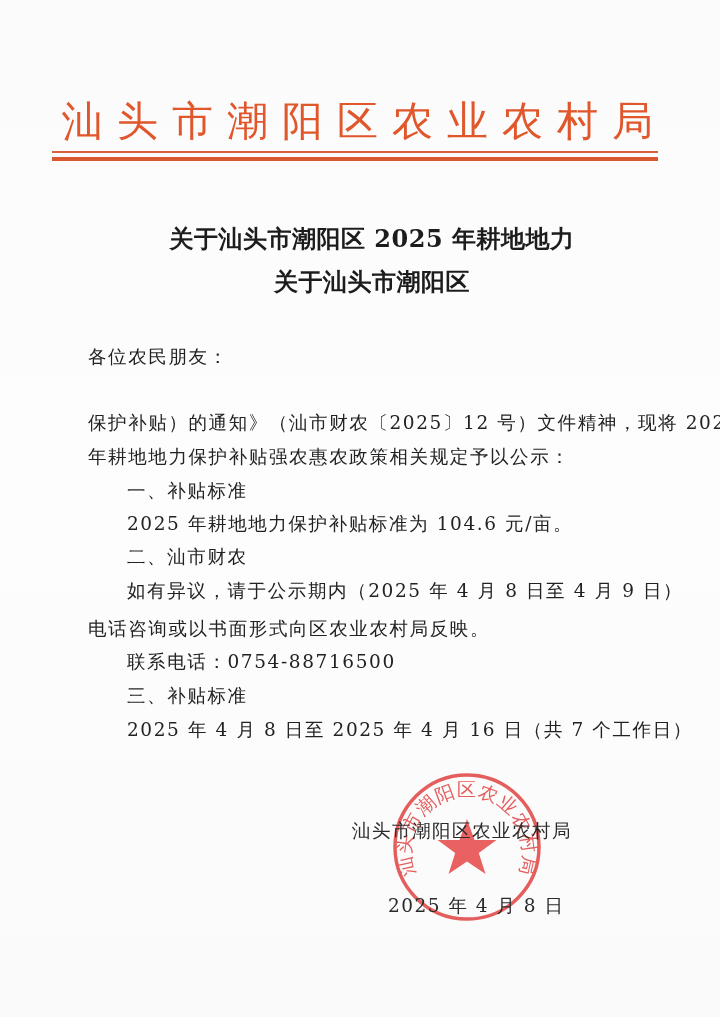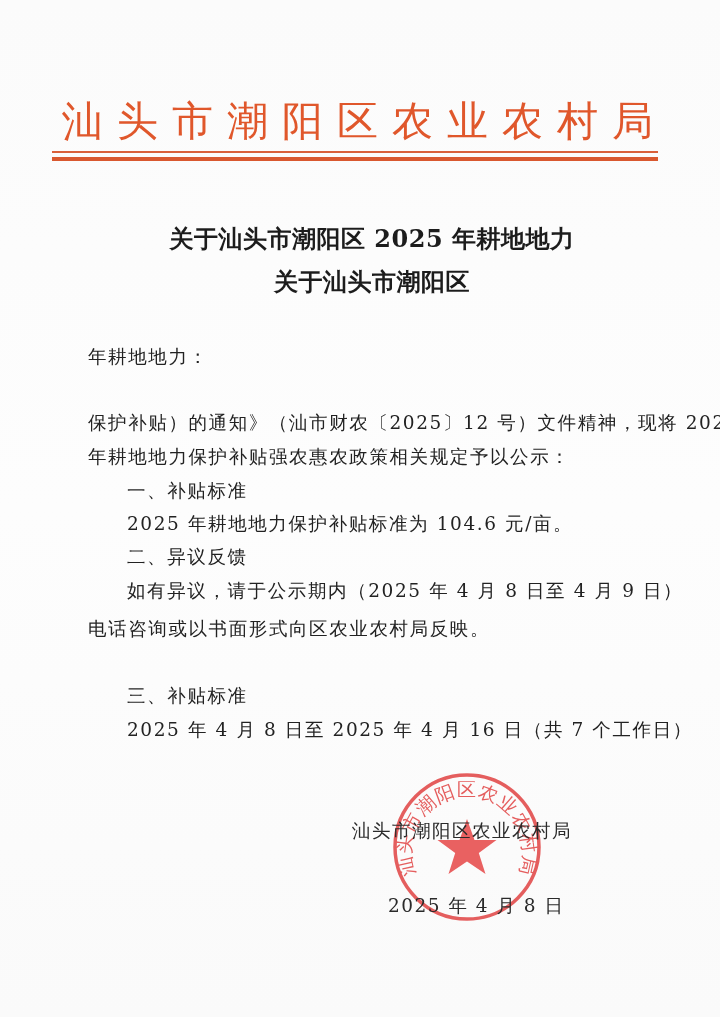--- a/index.html
+++ b/index.html
@@ -97,31 +97,32 @@
 
 <div class="page">
 
   <div class="letterhead">汕头市潮阳区农业农村局</div>
   <div class="rule-thin"></div>
   <div class="rule-thick"></div>
 
   <div class="title l1">关于汕头市潮阳区 2025 年耕地地力</div>
   <div class="title l2">关于汕头市潮阳区</div>
 
-  <div class="body-line" style="left:88px; top:345px;">年耕地地力：</div>
+  <div class="body-line" style="left:88px; top:345px;">各位农民朋友：</div>
 
   <div class="body-line" style="left:88px; top:411px;">保护补贴）的通知》（汕市财农〔2025〕12 号）文件精神，现将 2025</div>
   <div class="body-line" style="left:88px; top:445px;">年耕地地力保护补贴强农惠农政策相关规定予以公示：</div>
 
   <div class="body-line" style="left:127px; top:479px;">一、补贴标准</div>
   <div class="body-line" style="left:127px; top:512px;">2025 年耕地地力保护补贴标准为 104.6 元/亩。</div>
 
-  <div class="body-line" style="left:127px; top:545px;">二、异议反馈</div>
+  <div class="body-line" style="left:127px; top:545px;">二、汕市财农</div>
   <div class="body-line" style="left:127px; top:579px;">如有异议，请于公示期内（2025 年 4 月 8 日至 4 月 9 日）</div>
   <div class="body-line" style="left:88px; top:617px;">电话咨询或以书面形式向区农业农村局反映。</div>
+  <div class="body-line" style="left:127px; top:650px;">联系电话：0754-88716500</div>
 
   <div class="body-line" style="left:127px; top:684px;">三、补贴标准</div>
   <div class="body-line" style="left:127px; top:718px;">2025 年 4 月 8 日至 2025 年 4 月 16 日（共 7 个工作日）</div>
 
   <svg class="stamp" viewBox="0 0 152 152" xmlns="http://www.w3.org/2000/svg">
     <defs>
       <path id="arcPath" d="M 22 96 A 56 56 0 1 1 130 96" fill="none"></path>
     </defs>
     <circle cx="76" cy="76" r="72" fill="none" stroke="#e03c3c" stroke-width="3.5"></circle>
     <text font-family="DejaVu Serif, serif" font-size="19" fill="#e03c3c" letter-spacing="1">

